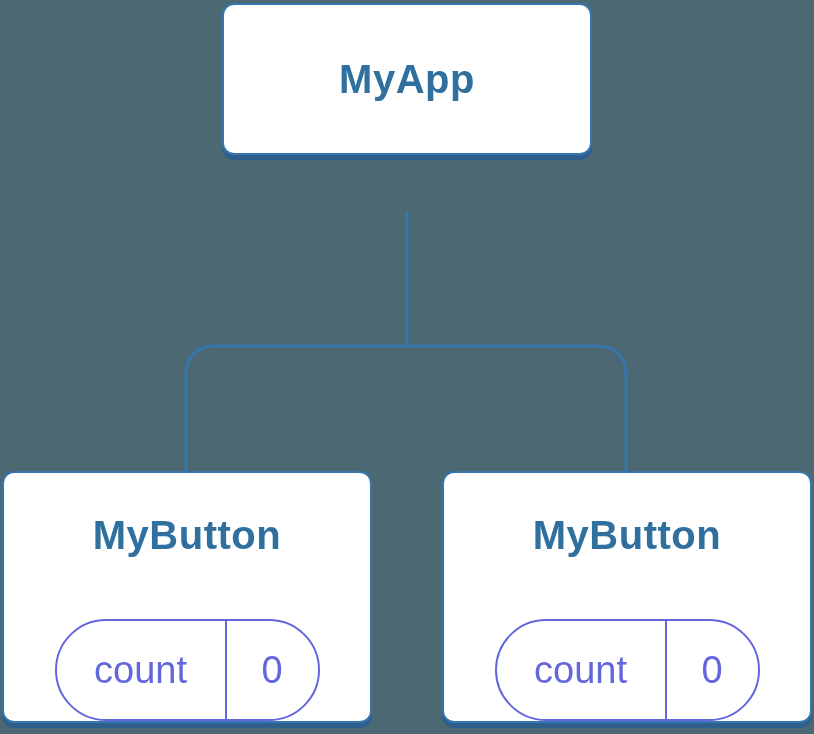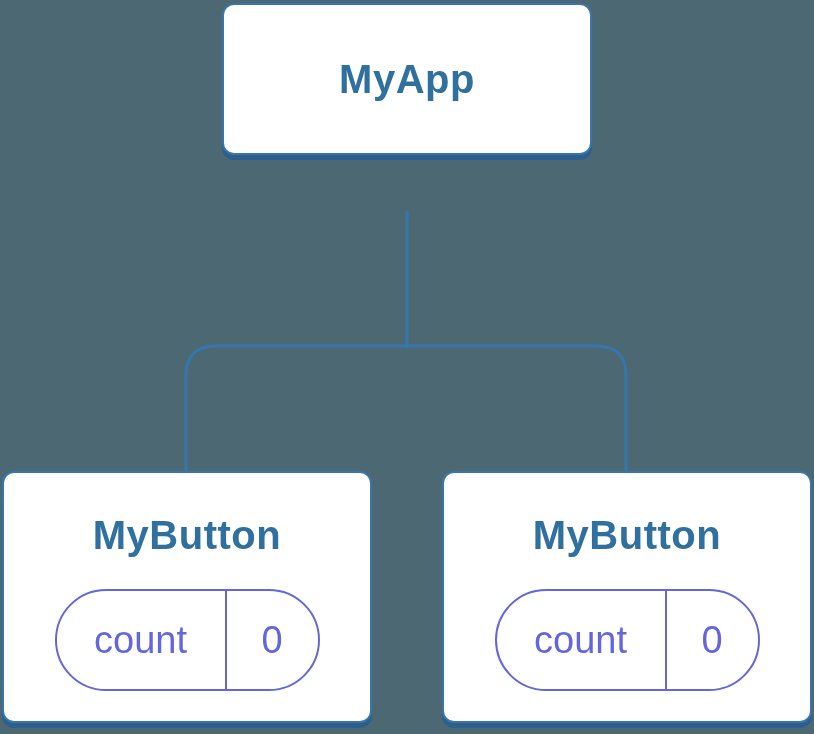--- a/index.html
+++ b/index.html
@@ -21,20 +21,21 @@
     z-index: 0;
   }
   .node {
     position: absolute;
     background: #ffffff;
     border: 2.5px solid #3776ad;
     border-radius: 12px;
     box-shadow: 0 5px 0 0 #2d5e8c;
     box-sizing: border-box;
     z-index: 1;
+    justify-content: space-between;
   }
   .node-root {
     left: 222px;
     top: 3px;
     width: 370px;
     height: 152px;
     display: flex;
     align-items: center;
     justify-content: center;
   }

